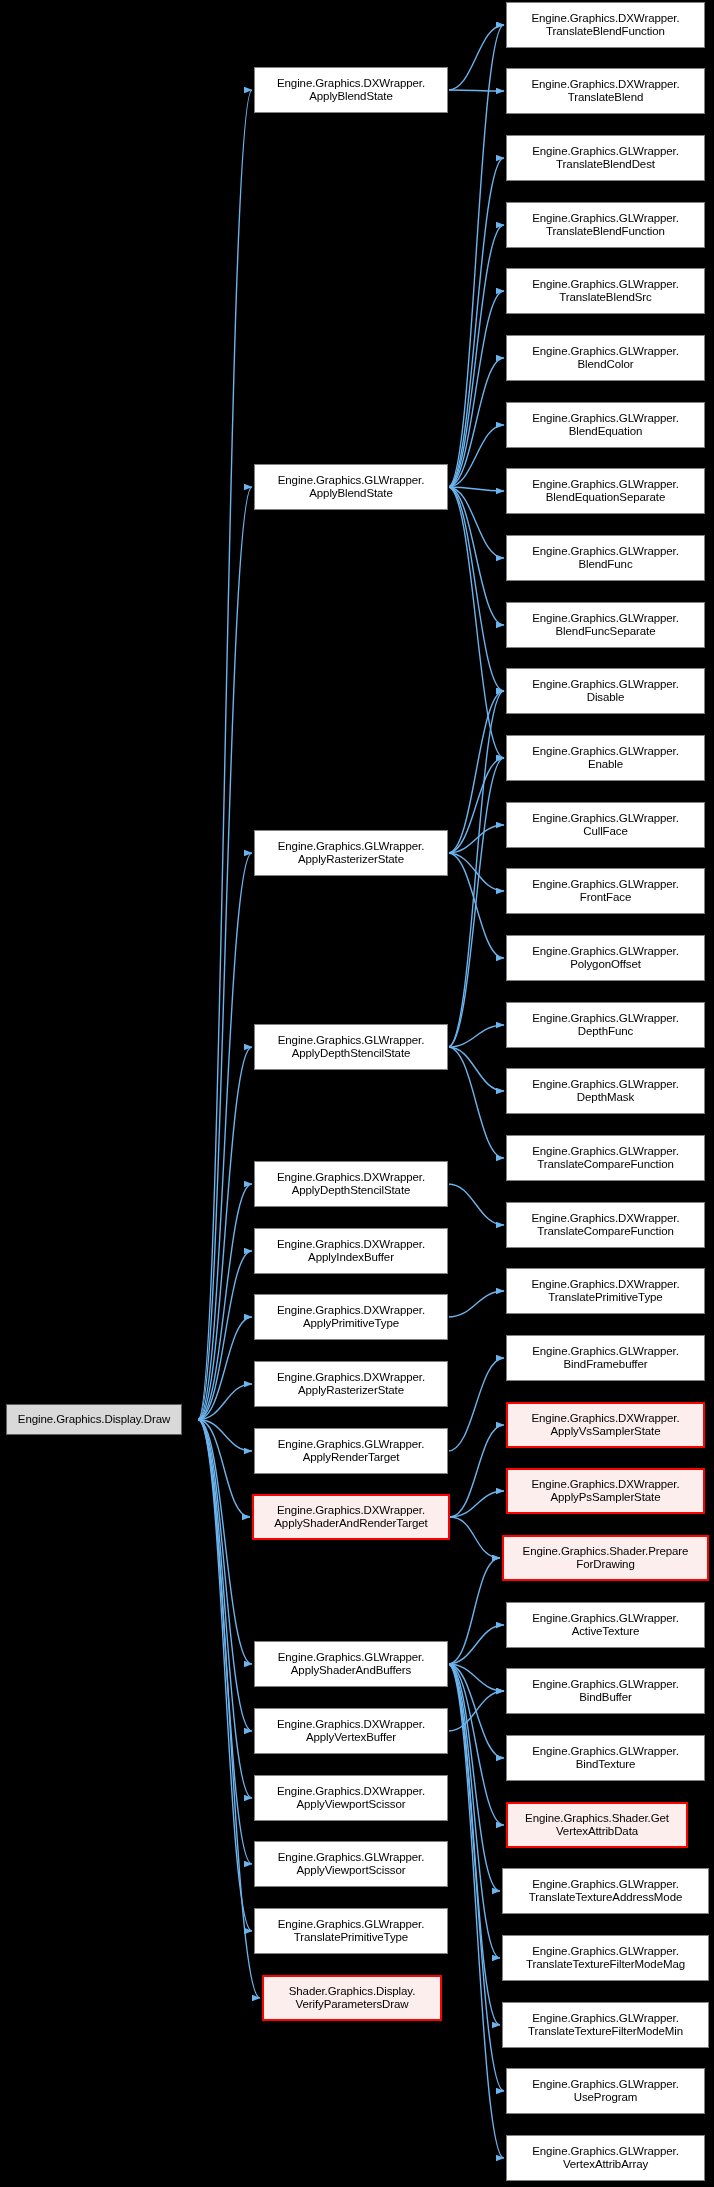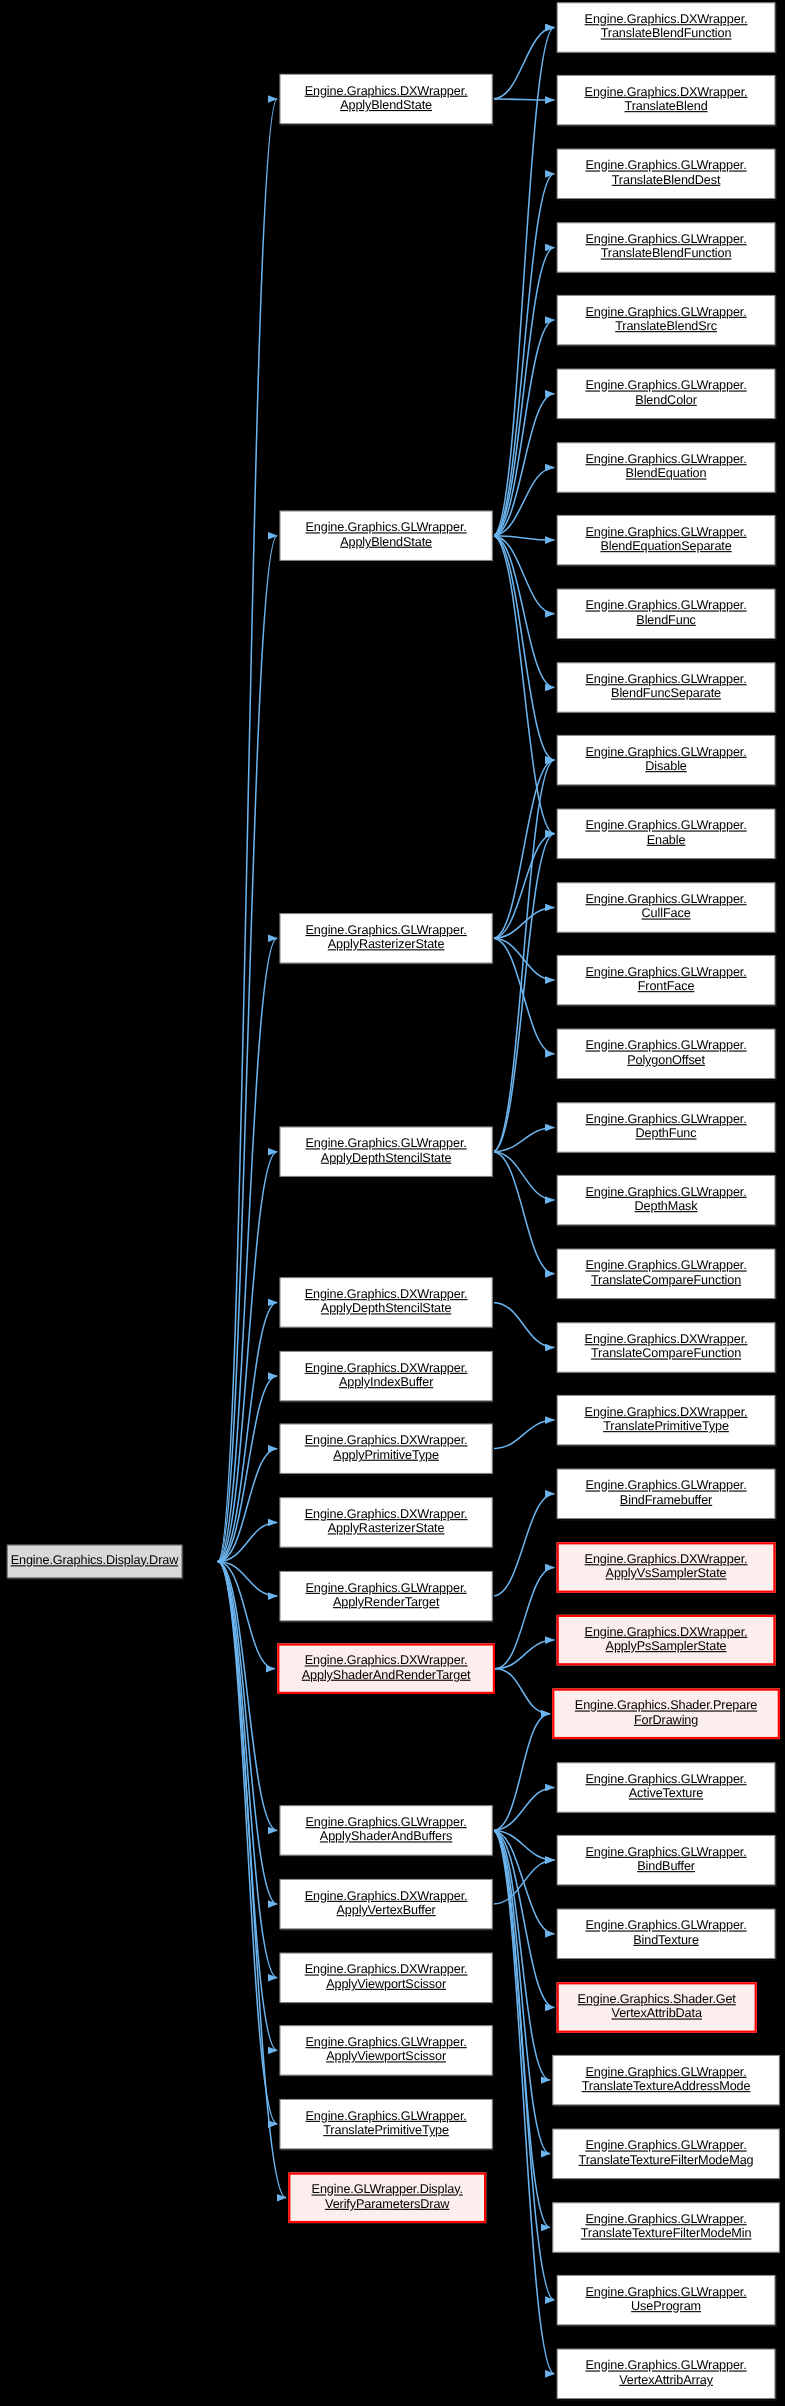--- a/index.html
+++ b/index.html
@@ -42,21 +42,20 @@
   .node.hot{
     background:#fdeeee;
     border:2px solid #ff0000;
     outline:none;
     box-shadow:none;
   }
   .node .lbl{
     display:block;
     padding:0 3px;
     white-space:pre-line;
-    text-decoration:underline;
   }
 </style>
 </head>
 <body>
 
 <div id="canvas">
   <svg class="edges" id="edge-layer" viewBox="0 0 714 2187" preserveAspectRatio="none">
     <defs>
       <marker id="arrow" markerWidth="9" markerHeight="7" refX="8.5" refY="3.5" orient="auto" markerUnits="userSpaceOnUse">
         <path d="M0,0 L9,3.5 L0,7 z" fill="#6cb4ee"></path>
@@ -115,21 +114,21 @@
         <path d="M448,1664 C474,1664 474,1891 500,1891" fill="none" stroke="#6cb4ee" stroke-width="1.4" marker-end="url(#arrow)"></path>
         <path d="M448,1664 C474,1664 474,1958 500,1958" fill="none" stroke="#6cb4ee" stroke-width="1.4" marker-end="url(#arrow)"></path>
         <path d="M448,1664 C474,1664 474,2025 500,2025" fill="none" stroke="#6cb4ee" stroke-width="1.4" marker-end="url(#arrow)"></path>
         <path d="M448,1664 C474,1664 478,2091 504,2091" fill="none" stroke="#6cb4ee" stroke-width="1.4" marker-end="url(#arrow)"></path>
         <path d="M448,1664 C474,1664 478,2158 504,2158" fill="none" stroke="#6cb4ee" stroke-width="1.4" marker-end="url(#arrow)"></path>
         <path d="M448,1664 C474,1664 474,1558 500,1558" fill="none" stroke="#6cb4ee" stroke-width="1.4" marker-end="url(#arrow)"></path>
         <path d="M448,1731 C474,1731 478,1691 504,1691" fill="none" stroke="#6cb4ee" stroke-width="1.4" marker-end="url(#arrow)"></path>
       </g>
   </svg>
   <div id="node-layer">
-      <div class="node root" style="left: 6px; top: 1404px; width: 160px; height: 31px; justify-content: flex-end;"><span class="lbl">Engine.Graphics.Display.Draw</span></div>
+      <div class="node root" style="left: 6px; top: 1404px; width: 176px; height: 31px;"><span class="lbl">Engine.Graphics.Display.Draw</span></div>
       <div class="node" style="left: 254px; top: 67px; width: 194px; height: 46px;"><span class="lbl">Engine.Graphics.DXWrapper.
 ApplyBlendState</span></div>
       <div class="node" style="left: 254px; top: 464px; width: 194px; height: 46px;"><span class="lbl">Engine.Graphics.GLWrapper.
 ApplyBlendState</span></div>
       <div class="node" style="left: 254px; top: 830px; width: 194px; height: 46px;"><span class="lbl">Engine.Graphics.GLWrapper.
 ApplyRasterizerState</span></div>
       <div class="node" style="left: 254px; top: 1024px; width: 194px; height: 46px;"><span class="lbl">Engine.Graphics.GLWrapper.
 ApplyDepthStencilState</span></div>
       <div class="node" style="left: 254px; top: 1161px; width: 194px; height: 46px;"><span class="lbl">Engine.Graphics.DXWrapper.
 ApplyDepthStencilState</span></div>
@@ -146,21 +145,21 @@
       <div class="node" style="left: 254px; top: 1641px; width: 194px; height: 46px;"><span class="lbl">Engine.Graphics.GLWrapper.
 ApplyShaderAndBuffers</span></div>
       <div class="node" style="left: 254px; top: 1708px; width: 194px; height: 46px;"><span class="lbl">Engine.Graphics.DXWrapper.
 ApplyVertexBuffer</span></div>
       <div class="node" style="left: 254px; top: 1775px; width: 194px; height: 46px;"><span class="lbl">Engine.Graphics.DXWrapper.
 ApplyViewportScissor</span></div>
       <div class="node" style="left: 254px; top: 1841px; width: 194px; height: 46px;"><span class="lbl">Engine.Graphics.GLWrapper.
 ApplyViewportScissor</span></div>
       <div class="node" style="left: 254px; top: 1908px; width: 194px; height: 46px;"><span class="lbl">Engine.Graphics.GLWrapper.
 TranslatePrimitiveType</span></div>
-      <div class="node hot" style="left: 262px; top: 1975px; width: 180px; height: 46px;"><span class="lbl">Engine.GLWrapper.Display.
+      <div class="node hot" style="left: 262px; top: 1975px; width: 180px; height: 46px;"><span class="lbl">Shader.Graphics.Display.
 VerifyParametersDraw</span></div>
       <div class="node" style="left: 506px; top: 2px; width: 199px; height: 46px;"><span class="lbl">Engine.Graphics.DXWrapper.
 TranslateBlendFunction</span></div>
       <div class="node" style="left: 506px; top: 68px; width: 199px; height: 46px;"><span class="lbl">Engine.Graphics.DXWrapper.
 TranslateBlend</span></div>
       <div class="node" style="left: 506px; top: 135px; width: 199px; height: 46px;"><span class="lbl">Engine.Graphics.GLWrapper.
 TranslateBlendDest</span></div>
       <div class="node" style="left: 506px; top: 202px; width: 199px; height: 46px;"><span class="lbl">Engine.Graphics.GLWrapper.
 TranslateBlendFunction</span></div>
       <div class="node" style="left: 506px; top: 268px; width: 199px; height: 46px;"><span class="lbl">Engine.Graphics.GLWrapper.

